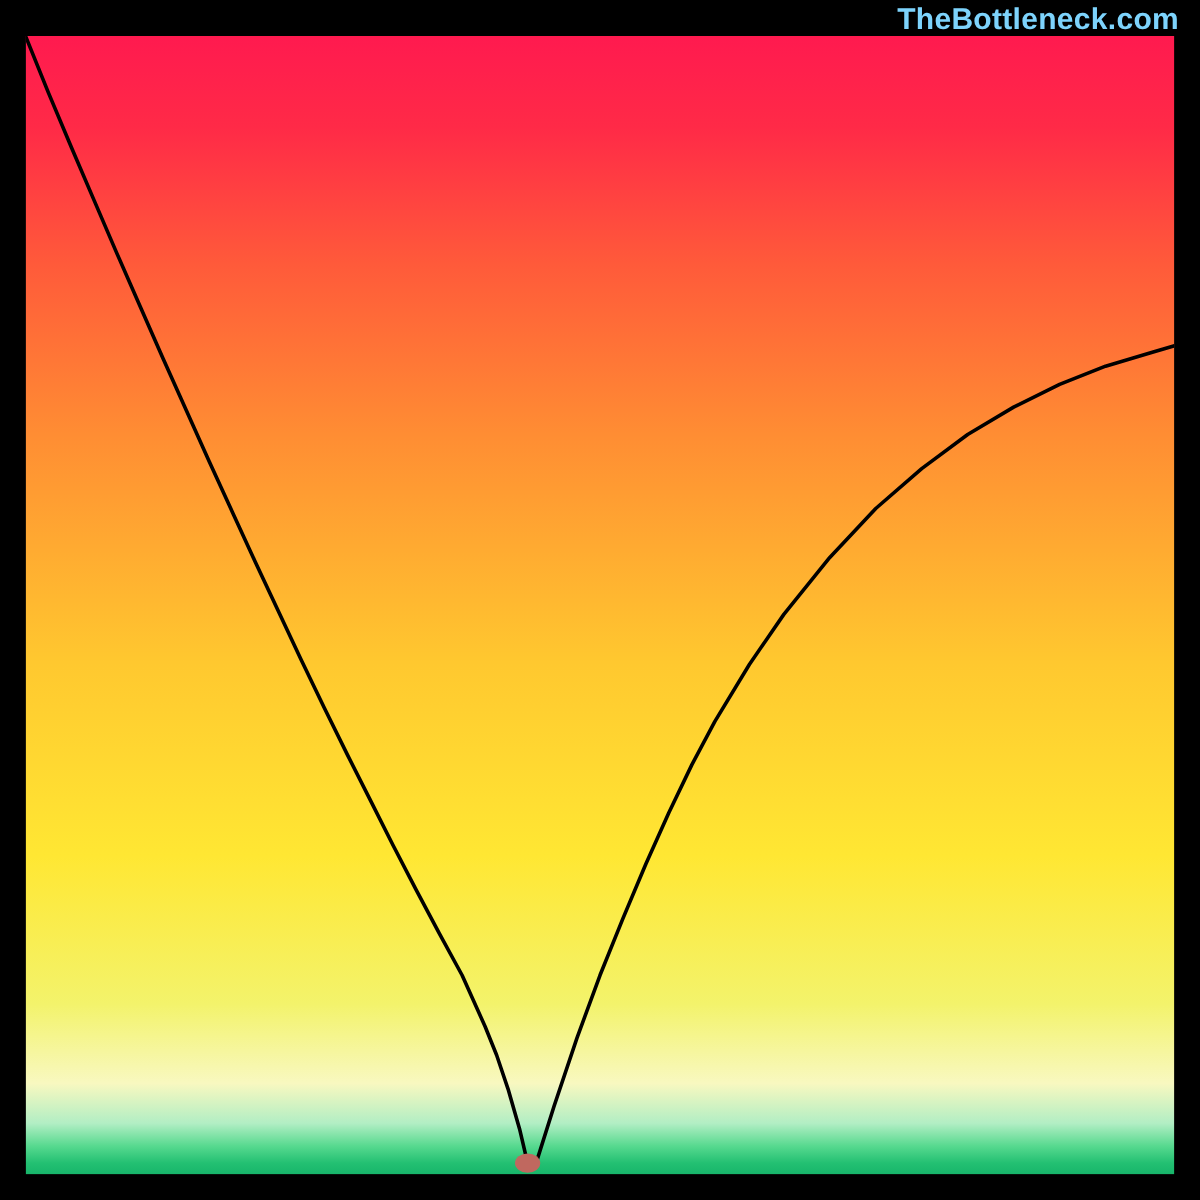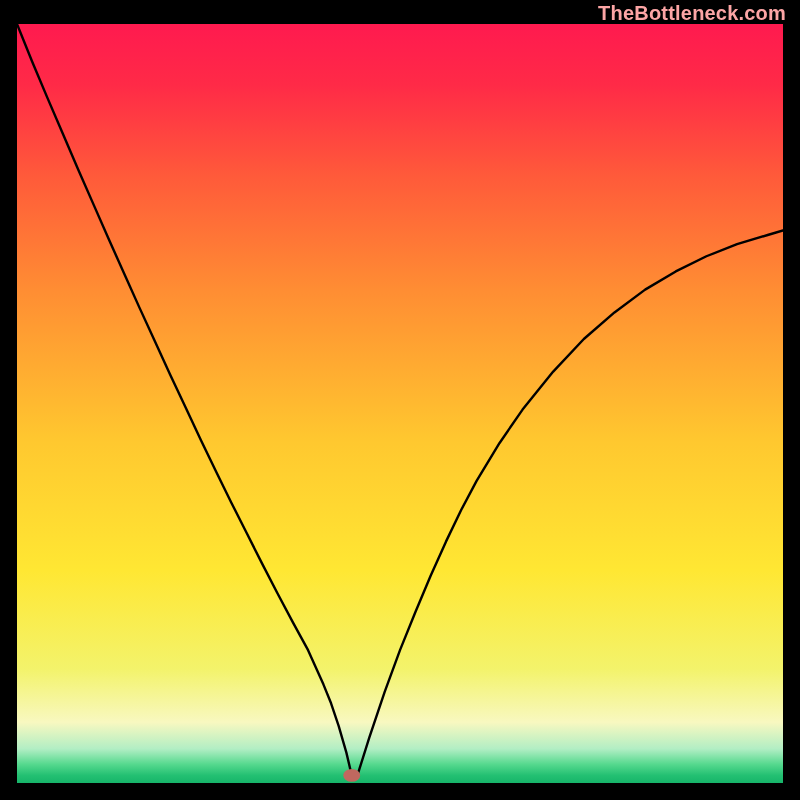--- a/index.html
+++ b/index.html
@@ -16,21 +16,21 @@
     width: 800px;
     height: 800px;
     background: #000;
   }
   .watermark {
     position: absolute;
     top: 2px;
     right: 14px;
     font-size: 20px;
     font-weight: 600;
-    color: #fca5a5;
+    color: #7dd3fc;
     letter-spacing: 0.2px;
     z-index: 20;
   }
   .plot-wrap {
     position: absolute;
     left: 17px;
     top: 24px;
     width: 766px;
     height: 759px;
     background: #000;

